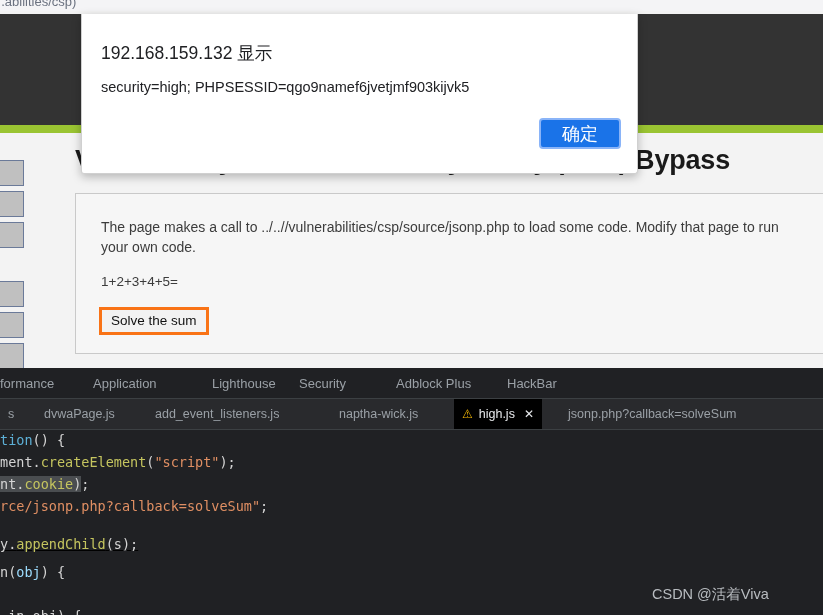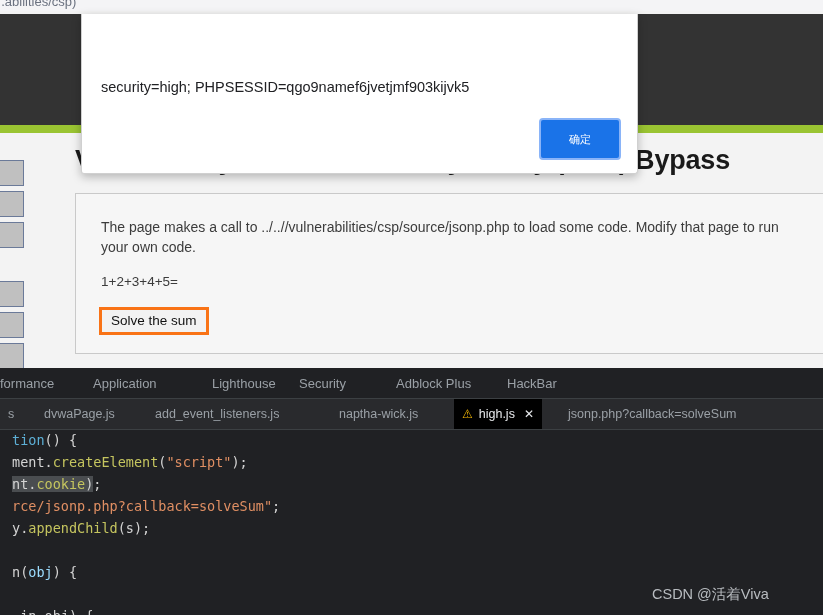--- a/index.html
+++ b/index.html
@@ -93,26 +93,26 @@
     white-space: nowrap;
   }
   .alert-message {
     position: absolute; left: 19px; top: 65px; width: 520px;
     font-size: 14.5px; color: #202124;
     font-family: "Liberation Sans", sans-serif;
     white-space: nowrap;
   }
   .alert-ok {
     position: absolute; left: 457px; top: 104px;
-    width: 82px; height: 42px;
+    width: 82px; height: 31px;
     background: #1a73e8;
     color: #ffffff;
     border: 2px solid #8ab4f8;
     border-radius: 4px;
-    font-size: 11px;
+    font-size: 18px;
     font-family: "Liberation Sans", sans-serif;
     cursor: pointer;
     display: flex; align-items: center; justify-content: center;
     box-sizing: border-box;
   }
 
   
   .devtools {
     position: absolute; left: 0; top: 368px; width: 823px; height: 247px;
     background: #202124;
@@ -154,21 +154,21 @@
     margin-left: 9px; font-size: 12px; color: #e8eaed; cursor: pointer;
   }
   .code-area {
     position: absolute; left: 0; top: 62px; width: 823px; height: 185px;
     background: #202124;
     overflow: hidden;
   }
   .code-line {
     position: absolute; left: 0; height: 20px; line-height: 20px;
     font-family: "DejaVu Sans Mono", monospace;
-    font-size: 13.5px; white-space: pre; margin-left: 12px;
+    font-size: 13.5px; white-space: pre;
   }
   .c-key   { color: #5db0d7; }
   .c-fn    { color: #c5c55f; }
   .c-str   { color: #e08f63; }
   .c-plain { color: #d4d4d4; }
   .c-var   { color: #9cdcfe; }
   .sel-hl  { background: #4a4d50; }
 
   .watermark {
     position: absolute; left: 652px; top: 585px;
@@ -203,20 +203,21 @@
 
     <div class="content-title">Vulnerability: Content Security Policy (CSP) Bypass</div>
 
     <div class="content-box">
       <div class="cb-para">The page makes a call to ../..//vulnerabilities/csp/source/jsonp.php to load some code. Modify that page to run your own code.</div>
       <div class="cb-sum">1+2+3+4+5=</div>
       <button class="solve-btn">Solve the sum</button>
     </div>
 
     <div class="alert-dialog">
+      <div class="alert-origin">192.168.159.132 显示</div>
       <div class="alert-message">security=high; PHPSESSID=qgo9namef6jvetjmf903kijvk5</div>
       <div class="alert-ok">确定</div>
     </div>
   </div>
 
   <div class="devtools">
 
     <div class="dt-tabbar">
         <div class="dt-tab" style="left: 0px;">formance</div>
         <div class="dt-tab" style="left: 93px;">Application</div>
@@ -245,21 +246,21 @@
         </div>
         <div class="file-tab" style="left: 560px; justify-content: center;">
           <span>jsonp.php?callback=solveSum</span>
         </div>
       </div>
     <div class="code-area">
         <div class="code-line" style="top: 0px;"><span class="c-key">tion</span><span class="c-plain">() {</span></div>
         <div class="code-line" style="top: 22px;"><span class="c-plain">ment.</span><span class="c-fn">createElement</span><span class="c-plain">(</span><span class="c-str">"script"</span><span class="c-plain">);</span></div>
         <div class="code-line" style="top: 44px;"><span class="c-plain sel-hl">nt.</span><span class="c-fn sel-hl">cookie</span><span class="c-plain sel-hl">)</span><span class="c-plain">;</span></div>
         <div class="code-line" style="top: 66px;"><span class="c-str">rce/jsonp.php?callback=solveSum"</span><span class="c-plain">;</span></div>
-        <div class="code-line" style="top: 88px;"><span class="c-plain">y.</span><span class="c-fn">appendChild</span><span class="c-plain">(s);</span></div>
+        <div class="code-line" style="top: 104px; text-decoration: underline;"><span class="c-plain">y.</span><span class="c-fn">appendChild</span><span class="c-plain">(s);</span></div>
         <div class="code-line" style="top: 132px;"><span class="c-plain">n(</span><span class="c-var">obj</span><span class="c-plain">) {</span></div>
         <div class="code-line" style="top: 176px;"><span class="c-plain"> in obj) {</span></div>
       </div>
 
   </div>
 
   <div class="watermark">CSDN @活着Viva</div>
 </div>
 
 </body></html>

